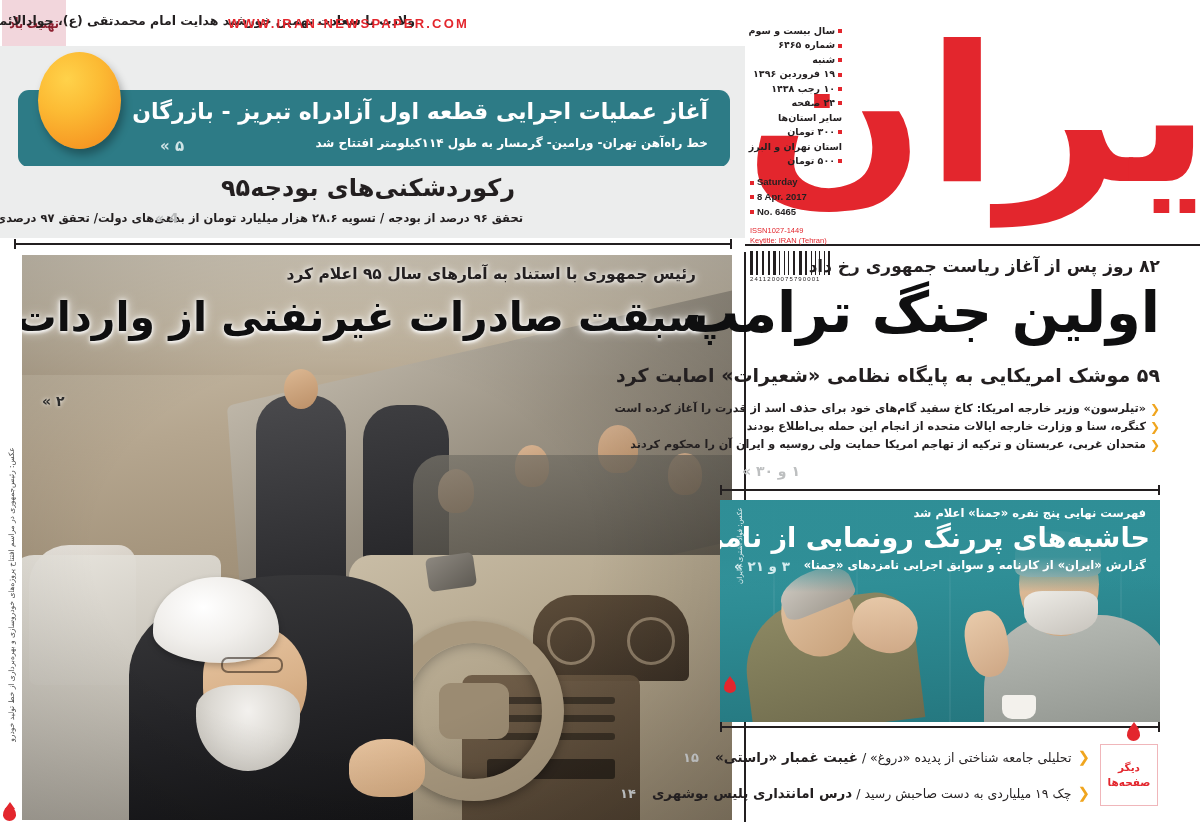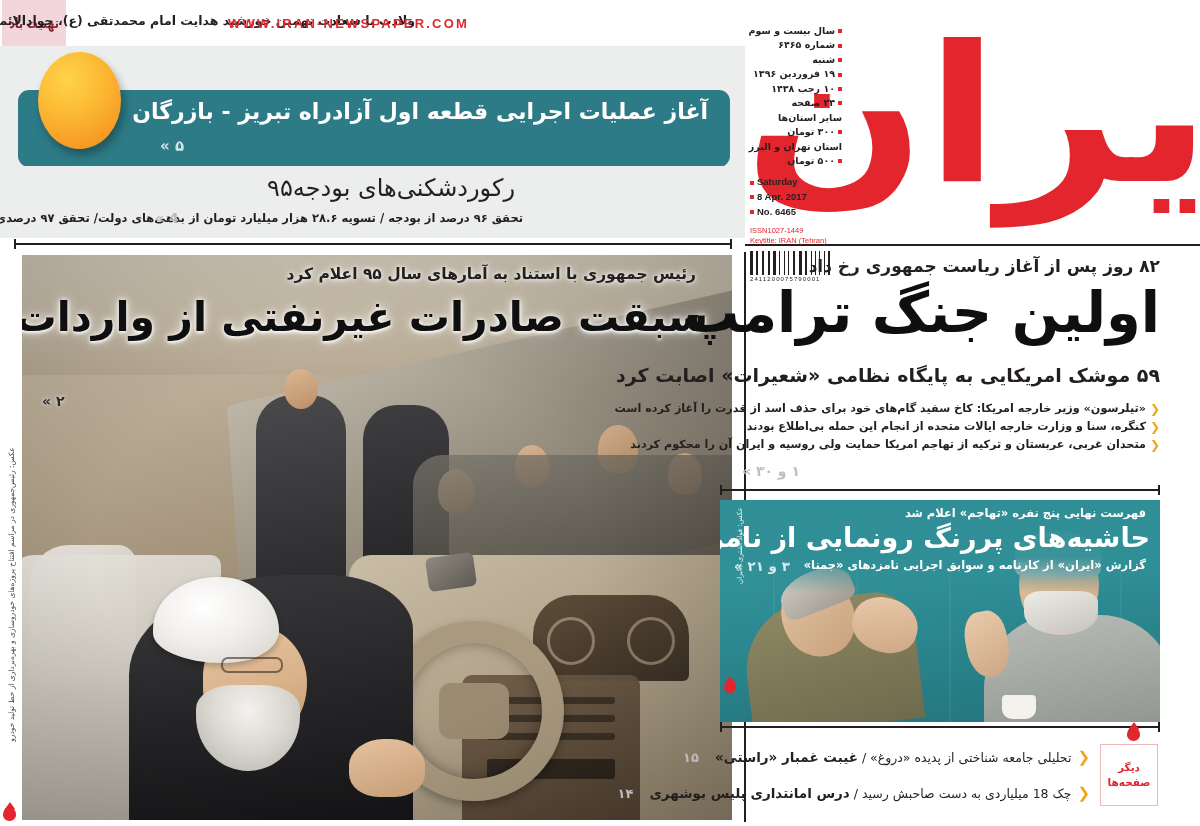--- a/index.html
+++ b/index.html
@@ -130,21 +130,21 @@
   }
 
   
   .budget-zone {
     position: absolute; left: 0; top: 166px;
     width: 745px; height: 72px;
     background: #eceded; direction: rtl;
   }
   .budget-title {
     position: absolute; right: 230px; top: 8px;
-    font-size: 24px; font-weight: normal; color: #231f20;
+    font-size: 24px; font-weight: bold; color: #231f20;
     white-space: nowrap;
   }
   .budget-sub {
     position: absolute; right: 222px; top: 45px;
     font-size: 11.5px; color: #231f20; font-weight: bold;
     white-space: nowrap;
   }
   .budget-page {
     position: absolute; left: 155px; top: 44px;
     font-size: 14px; color: #b7b9ba; font-weight: bold;
@@ -680,20 +680,21 @@
           </div>
         <div class="barcode-num">2411200075790001</div>
       </div>
     </div>
   </div>
 
   <div class="promo-zone">
     <div class="sun"></div>
     <div class="teal-box">
       <div class="teal-title">آغاز عملیات اجرایی قطعه اول آزادراه تبریز - بازرگان</div>
+      <div class="teal-sub">خط راه‌آهن تهران- ورامین- گرمسار به طول ۱۱۴کیلومتر افتتاح شد</div>
       <div class="teal-page">۵ »</div>
     </div>
   </div>
 
   <div class="budget-zone">
     <div class="budget-title">رکوردشکنی‌های بودجه۹۵</div>
     <div class="budget-sub">تحقق ۹۶ درصد از بودجه / تسویه ۲۸.۶ هزار میلیارد تومان از بدهی‌های دولت/ تحقق ۹۷ درصدی درآمدهای مالیات و گمرک</div>
     <div class="budget-page">4 »</div>
   </div>
   <div class="left-rule"></div>
@@ -790,21 +791,21 @@
         <div class="s2-hair-l"></div>
         <div class="s2-hand-l"></div>
         <div class="s2-man-r"></div>
         <div class="s2-hand-r"></div>
         <div class="s2-head-r"></div>
         <div class="s2-beard-r"></div>
         <div class="s2-hair-r"></div>
         <div class="s2-cup"></div>
       </div>
       <div class="s2-overlay-top"></div>
-      <div class="s2-kicker">فهرست نهایی پنج نفره «تهاجم» اعلام شد</div>
+      <div class="s2-kicker">فهرست نهایی پنج نفره «جمنا» اعلام شد</div>
       <div class="s2-title">حاشیه‌های پررنگ رونمایی از نامزدهای اصولگرا</div>
       <div class="s2-sub">گزارش «ایران» از کارنامه و سوابق اجرایی نامزدهای «جمنا»</div>
       <div class="s2-pages">۳ و ۲۱ »</div>
       <div class="s2-credit">
         <span class="vtxt">عکس: فواد اشتری / ایران</span>
         <span class="drop"></span>
       </div>
     </div>
 
     <div class="rc-rule2"></div>
@@ -819,19 +820,19 @@
       </div>
 
       <div class="f-item i1">
         <span class="f-chev">❮</span>
         <span class="f-text"><span>تحلیلی جامعه شناختی از پدیده «دروغ» /</span> <b>غیبت غمبار «راستی»</b></span>
         <span class="f-page">۱۵</span>
       </div>
 
       <div class="f-item i2">
         <span class="f-chev">❮</span>
-        <span class="f-text"><span>چک 18 میلیاردی به دست صاحبش رسید /</span> <b>درس امانتداری پلیس بوشهری</b></span>
+        <span class="f-text"><span>چک ۱۹ میلیاردی به دست صاحبش رسید /</span> <b>درس امانتداری پلیس بوشهری</b></span>
         <span class="f-page">۱۴</span>
       </div>
     </div>
 
   </div>
 </div>
 
 </body></html>

